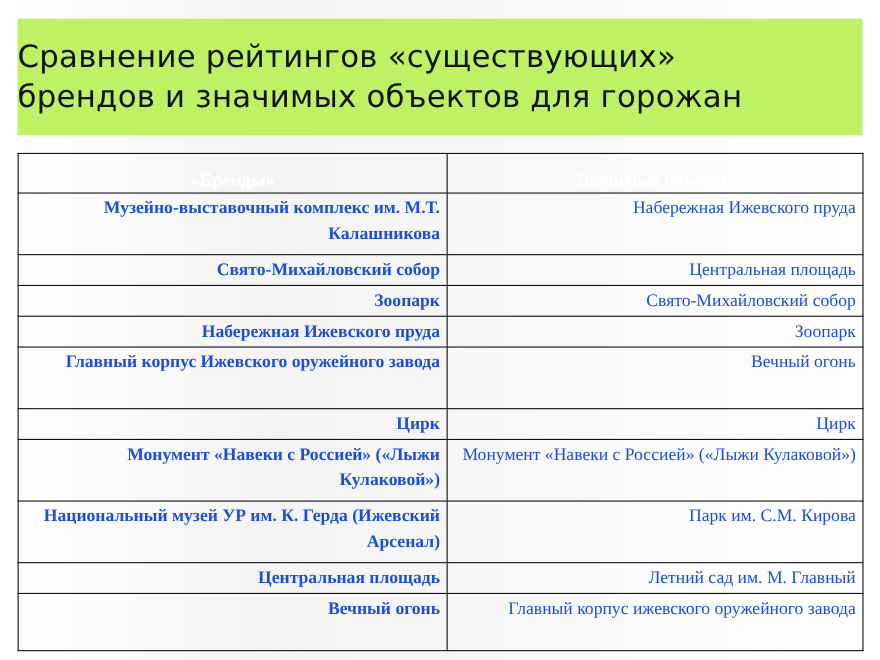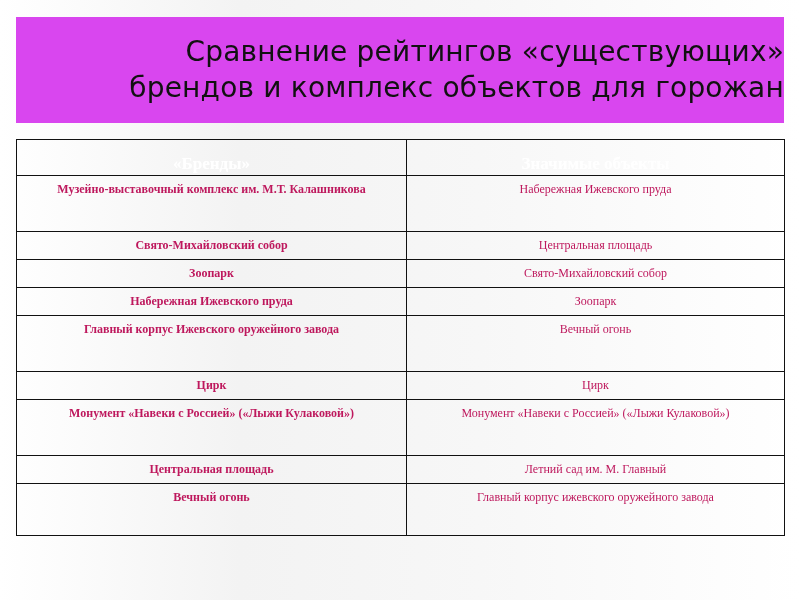--- a/index.html
+++ b/index.html
@@ -13,24 +13,24 @@
     body {
       position: relative;
       background: linear-gradient(90deg, #ffffff 0%, #f3f3f3 30%, #f7f7f7 60%, #ffffff 100%);
     }
     .title-band {
       position: absolute;
       left: 16px;
       top: 17px;
       width: 768px;
       height: 106px;
-      background: #d946ef;
+      background: #bef264;
       display: flex;
       flex-direction: column;
-      align-items: flex-end;
+      align-items: flex-start;
       justify-content: center;
     }
     .title-line {
       font-family: "DejaVu Sans", sans-serif;
       font-size: 28px;
       line-height: 36px;
       color: #111111;
       white-space: nowrap;
       letter-spacing: 0.2px;
     }
@@ -43,44 +43,44 @@
       table-layout: fixed;
       background: transparent;
     }
     table.compare col.c1 { width: 390px; }
     table.compare col.c2 { width: 378px; }
     table.compare th, table.compare td {
       border: 1.5px solid #111111;
       vertical-align: top;
       padding: 2px 6px 0 6px;
       font-family: "Liberation Serif", serif;
-      font-size: 12px;
+      font-size: 16px;
       line-height: 23px;
-      color: #be185d;
-      text-align: center;
+      color: #1d4ed8;
+      text-align: right;
     }
     table.compare th {
       height: 33px;
       color: #ffffff;
       font-weight: bold;
       text-align: center;
       vertical-align: bottom;
       font-size: 17px;
       padding-bottom: 0;
       text-shadow: 0 0 1px rgba(255,255,255,0.6);
     }
     table.compare td.left { font-weight: bold; }
     table.compare td.right { font-weight: normal; }
   </style>
 </head>
 <body>
 
 <div class="title-band">
   <div class="title-line">Сравнение рейтингов «существующих»</div>
-  <div class="title-line">брендов и комплекс объектов для горожан</div>
+  <div class="title-line">брендов и значимых объектов для горожан</div>
 </div>
 
 <table class="compare">
   <colgroup>
       <col class="c1">
       <col class="c2">
     </colgroup>
   <thead>
     <tr>
       <th>«Бренды»</th>
@@ -109,20 +109,24 @@
         <td class="right">Вечный огонь</td>
       </tr>
       <tr style="height: 28px; margin-left: 24px;">
         <td class="left">Цирк</td>
         <td class="right">Цирк</td>
       </tr>
       <tr style="height: 56px; margin-left: 12px;">
         <td class="left">Монумент «Навеки с Россией» («Лыжи Кулаковой»)</td>
         <td class="right">Монумент «Навеки с Россией» («Лыжи Кулаковой»)</td>
       </tr>
+      <tr style="height: 56px;">
+        <td class="left">Национальный музей УР им. К. Герда (Ижевский Арсенал)</td>
+        <td class="right">Парк им. С.М. Кирова</td>
+      </tr>
       <tr style="height: 28px;">
         <td class="left">Центральная площадь</td>
         <td class="right">Летний сад им. М. Главный</td>
       </tr>
       <tr style="height: 52px;">
         <td class="left">Вечный огонь</td>
         <td class="right">Главный корпус ижевского оружейного завода</td>
       </tr>
     </tbody>
 </table>

